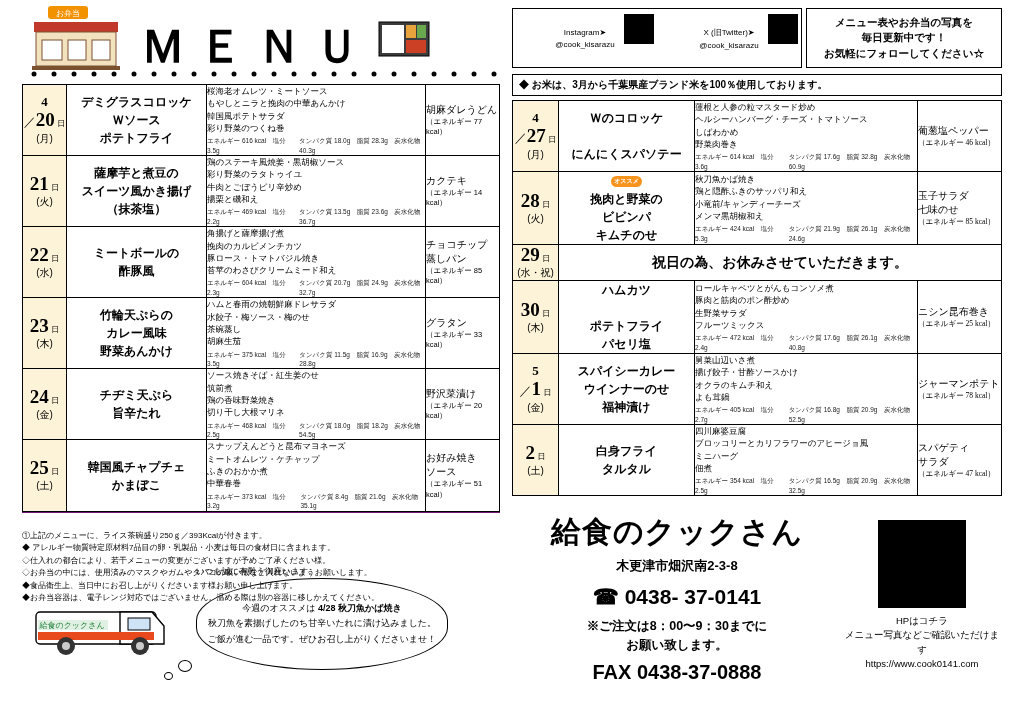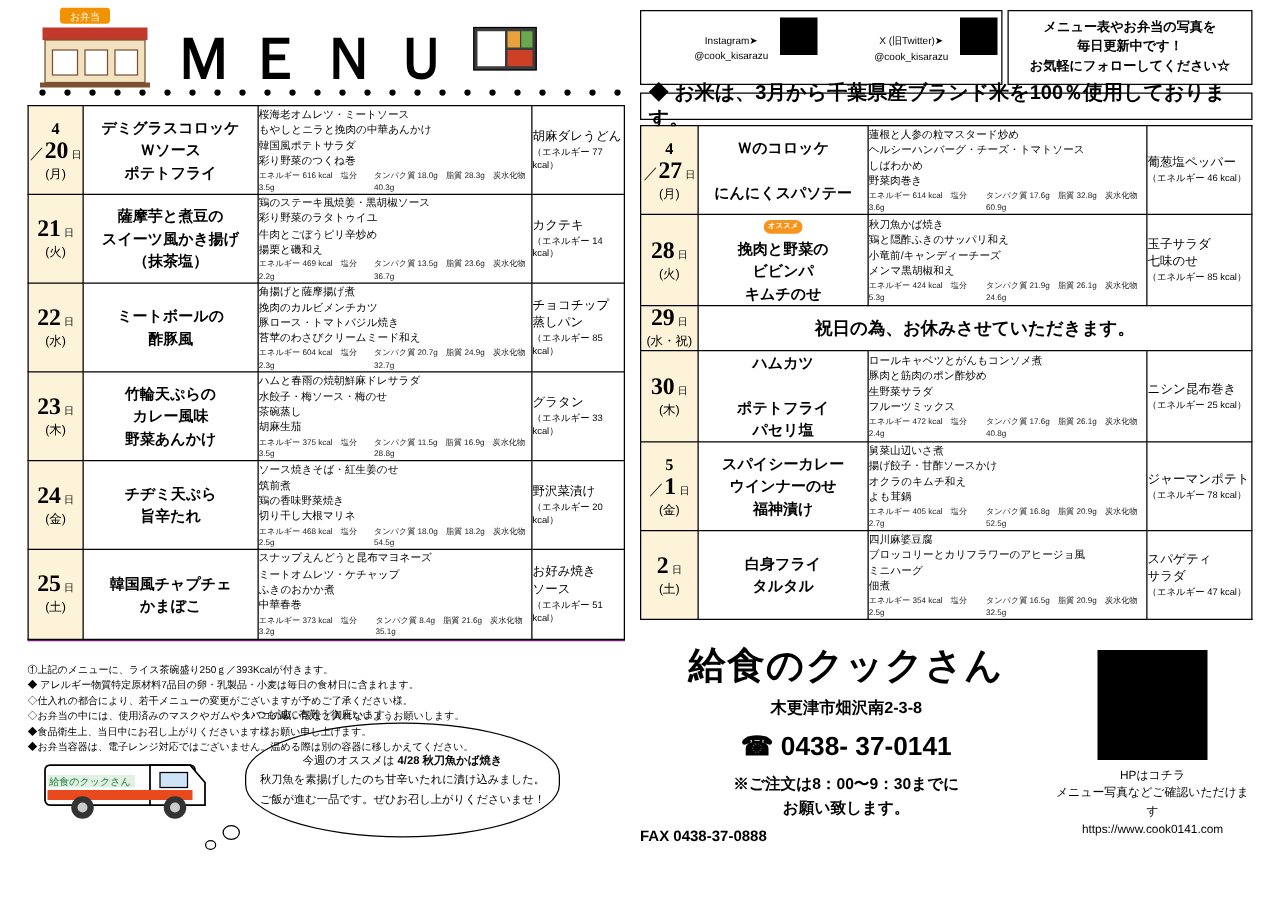--- a/index.html
+++ b/index.html
@@ -39,42 +39,42 @@
   .notice {
     position:absolute; left:806px; top:8px; width:196px; height:60px;
     border:1px solid #000; display:flex; flex-direction:column;
     align-items:center; justify-content:center;
     font-size:10.5px; font-weight:bold; line-height:1.45;
   }
 
   .rice-note {
     position:absolute; left:512px; top:74px; width:490px; height:22px;
     border:1px solid #000; display:flex; align-items:center; padding-left:6px;
-    font-size:16px; font-weight:bold;
+    font-size:10px; font-weight:bold;
   }
 
   
   table.menu {
     border-collapse:collapse;
     table-layout:fixed;
     font-size:9px;
   }
   table.menu td { border:1px solid #000; vertical-align:middle; padding:0; }
 
   .left-table { position:absolute; left:22px; top:84px; width:478px; }
   .right-table { position:absolute; left:512px; top:100px; width:490px; }
 
   .c-date { width:44px; text-align:center; background:#fdf3d8; }
   .c-main { width:140px; text-align:center; font-size:12px; font-weight:bold; line-height:1.5; }
   .c-side { width:auto; padding:3px 4px 1px 4px; font-size:8.5px; line-height:1.45; }
   .c-pickle { width:74px; text-align:left; font-size:10px; line-height:1.4; }
 
   .right-table .c-date { width:46px; }
   .right-table .c-main { width:136px; }
-  .right-table .c-pickle { width:84px; }
+  .right-table .c-pickle { width:84px;font-family:Liberation Serif, serif; }
 
   .date-num { font-size:19px; font-weight:bold; font-family:"Liberation Serif", serif; line-height:1.05;}
   .date-small { font-size:8px; }
   .date-top { font-size:13px; font-weight:bold; font-family:"Liberation Serif", serif;}
   .date-slash { font-size:12px; }
   .dow { font-size:10px; margin-top:1px; }
 
   .nutri { display:flex; gap:8px; font-size:6.5px; color:#222; margin-top:2px; }
   .kcal-cell { font-size:7.5px; }
 
@@ -94,21 +94,21 @@
 
   
   .company { position:absolute; left:512px; top:512px; width:490px; height:185px; }
   .company .name {
     text-align:center; font-size:30px; font-weight:bold;
     font-family:"Liberation Serif", serif; letter-spacing:1px;
   }
   .company .addr { text-align:center; font-size:13px; font-weight:bold; margin-top:4px;}
   .company .tel { text-align:center; font-size:21px; font-weight:bold; margin-top:10px;}
   .company .order { text-align:center; font-size:12.5px; font-weight:bold; margin-top:8px; line-height:1.5;}
-  .company .fax { text-align:left; font-size:12px; font-weight:bold; margin-top:6px;}
+  .company .fax { text-align:center; font-size:20px; font-weight:bold; margin-top:6px;}
   .company-left { position:absolute; left:0; top:0; width:330px; }
   .company-right { position:absolute; left:330px; top:8px; width:160px; text-align:center; }
   .qr-big { width:88px; height:88px; background:#000; margin:0 auto; }
   .qr-cap { font-size:9.5px; margin-top:6px; line-height:1.5; }
 
   
   .truck { position:absolute; left:32px; top:588px; width:140px; height:74px; }
   .bubble {
     position:absolute; left:196px; top:578px; width:252px; height:92px;
     border:1.2px solid #000; border-radius:50%/46%;

